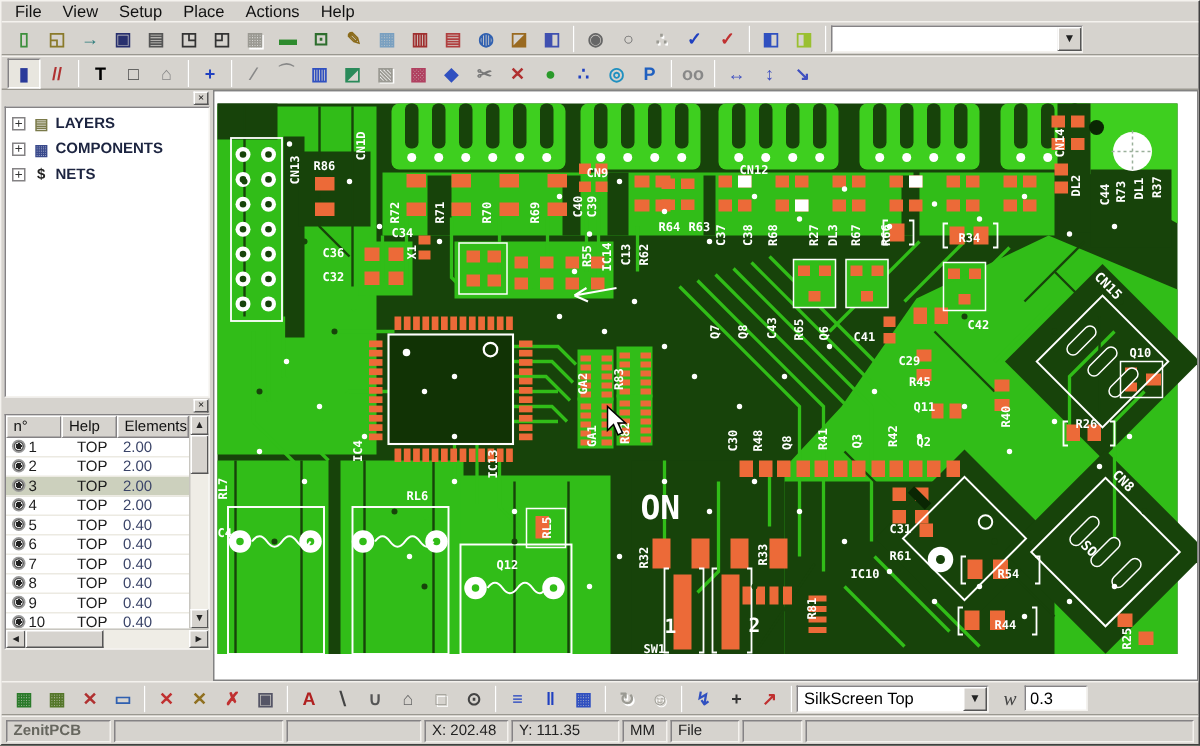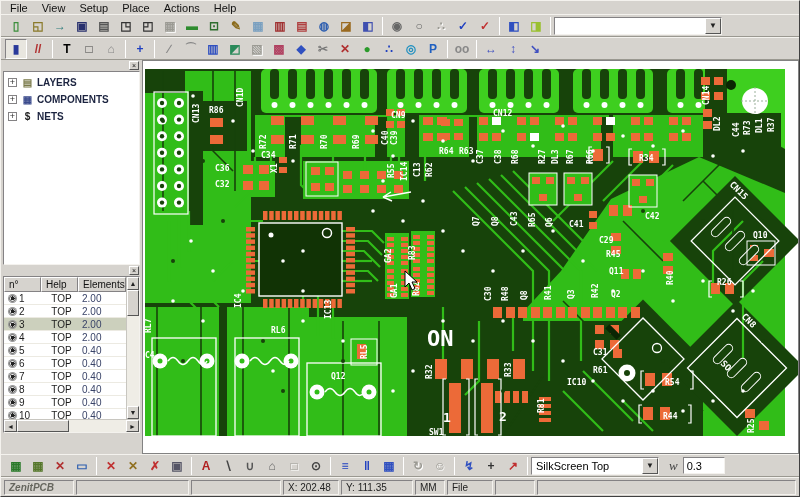--- a/index.html
+++ b/index.html
@@ -56,21 +56,21 @@
   .sthumb{height:26px;background:#d6d3ce;border:1px solid;border-color:#fff #555 #555 #fff;}
   .hscroll{height:13px;flex:none;background:#efede6;display:flex;border-top:1px solid #c8c6c0;}
   .sbtn.h{width:13px;height:100%;}
   .hthumb{width:52px;background:#d6d3ce;border:1px solid;border-color:#fff #555 #555 #fff;}
   
   .canvas{flex:1;background:#fff;border:1px solid #828282;position:relative;overflow:hidden;}
   .canvas svg{position:absolute;left:0;top:0;}
   
   .statusbar{height:19px;display:flex;align-items:center;padding:0 2px;border-top:1px solid #f4f2ee;flex:none;}
   .scell{border:1px solid;border-color:#848284 #f4f2ee #f4f2ee #848284;height:15px;margin:0 1px;font-size:10px;padding:0 4px;display:flex;align-items:center;color:#222;white-space:nowrap;}
-  .appname{font-style:italic;font-weight:bold;color:#66665e;}
+  .appname{font-weight:bold;color:#66665e;}
 </style>
 </head>
 <body>
 
 <div class="window">
 
 
   <div class="menubar">
       <span class="mitem">File</span>
       <span class="mitem">View</span>

